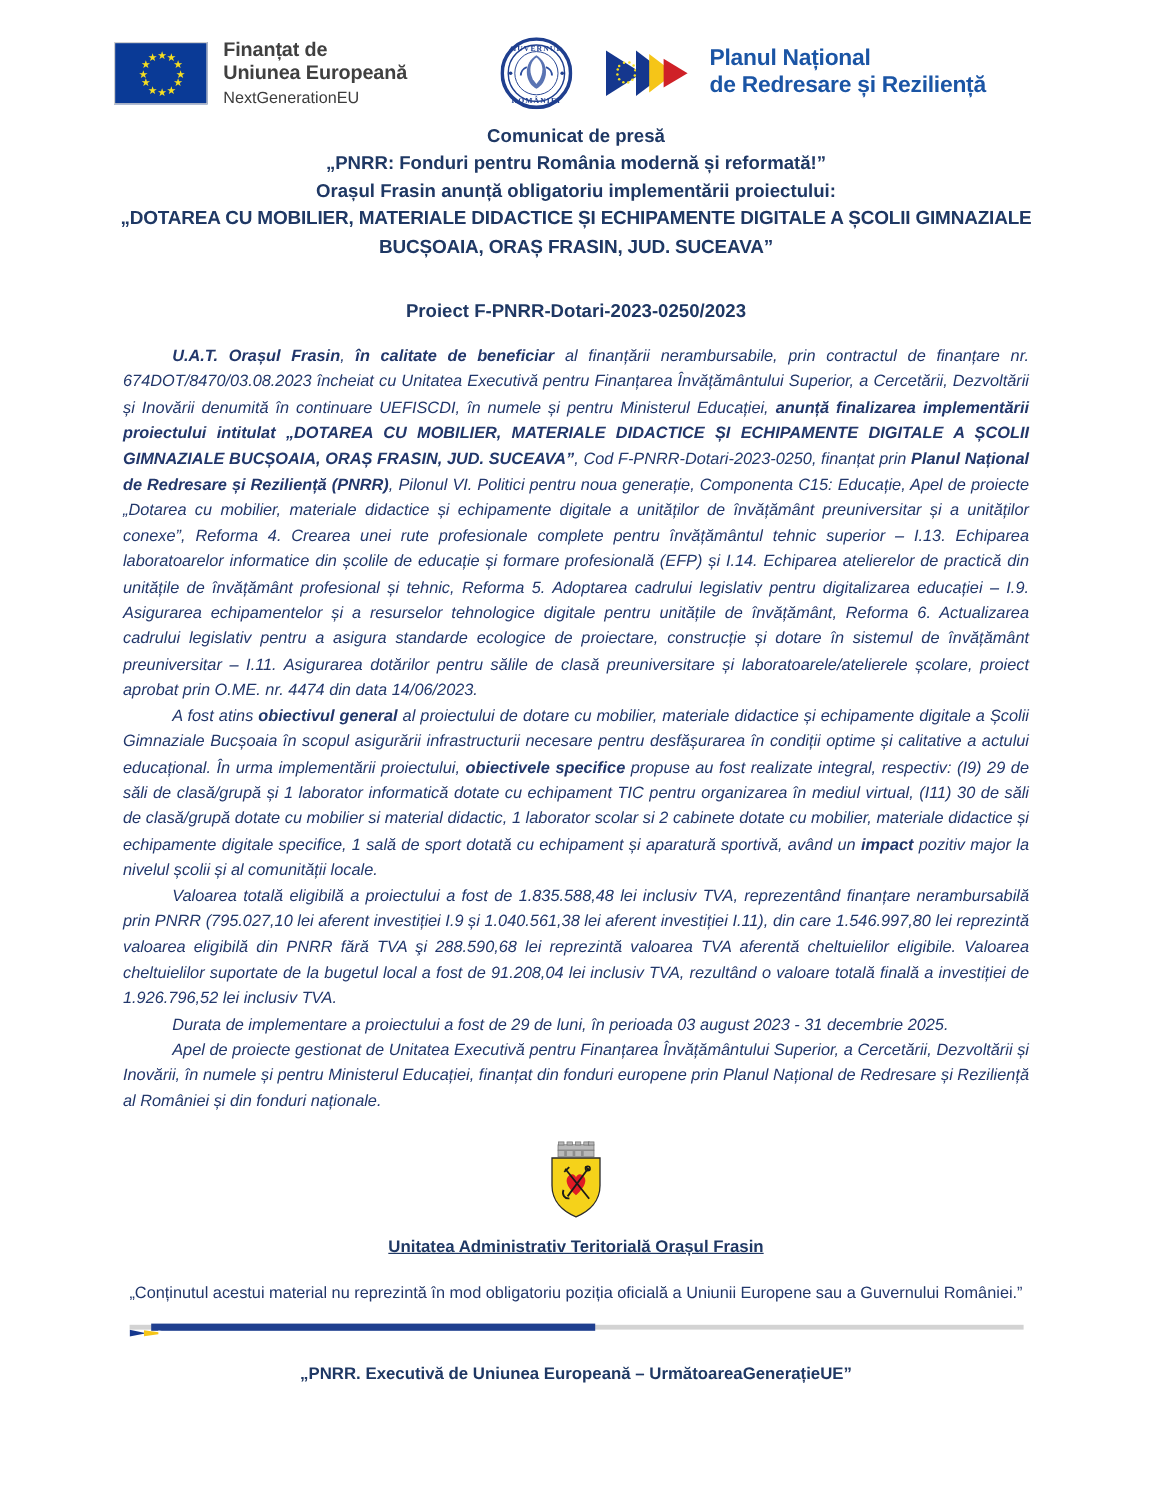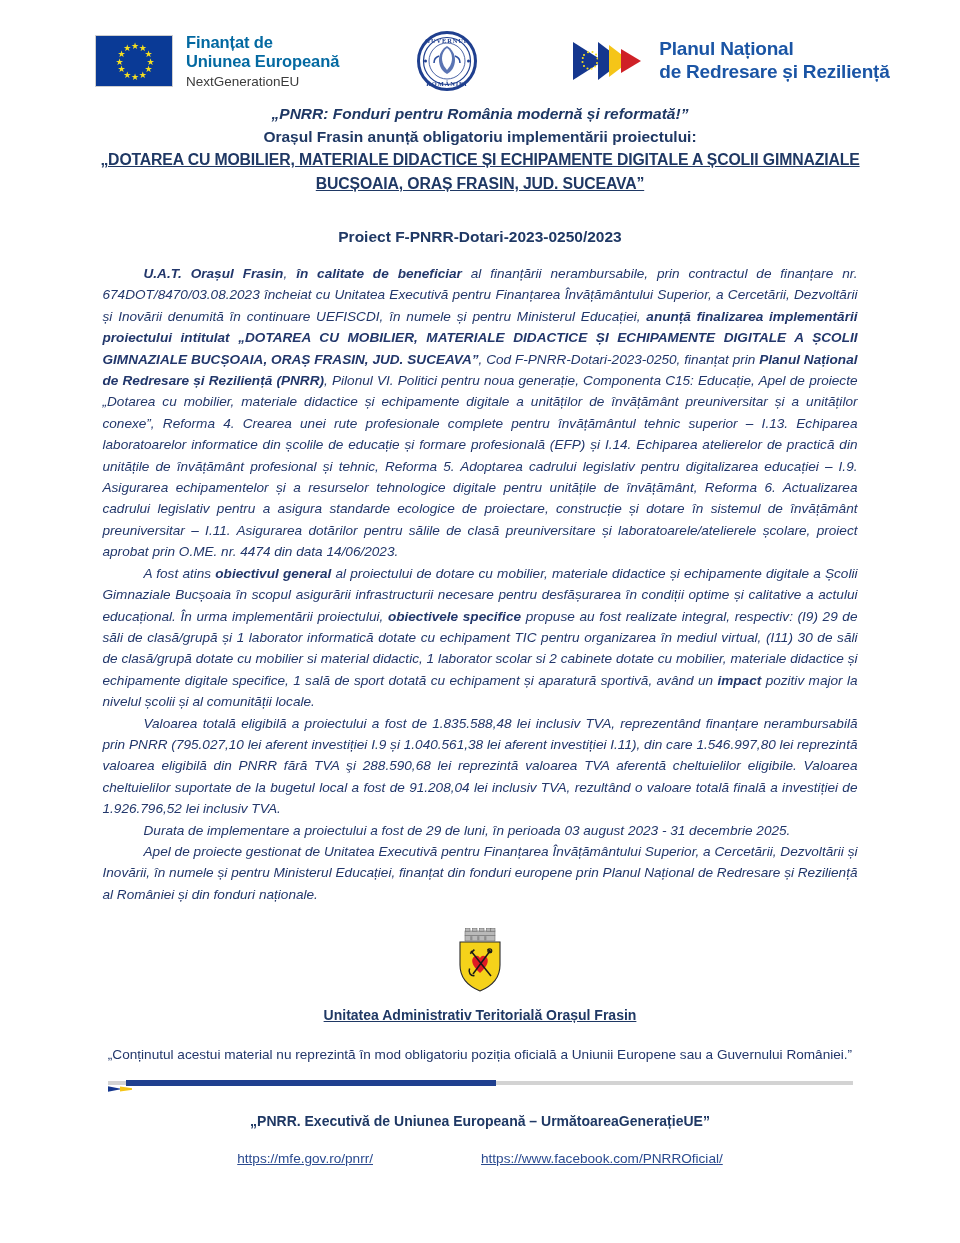--- a/index.html
+++ b/index.html
@@ -55,21 +55,21 @@
     width: 9px;
     height: 9px;
     text-align: center;
   }
   .eu-text {
     line-height: 1.18;
   }
   .eu-text .l1, .eu-text .l2 {
     font-weight: bold;
     font-size: 16.5px;
-    color: #0369a1;
+    color: #404040;
     letter-spacing: -0.1px;
     white-space: nowrap;
   }
   .eu-text .l3 {
     font-size: 13.5px;
     color: #3b3b3b;
     margin-top: 2px;
     white-space: nowrap;
   }
 
@@ -78,21 +78,21 @@
     margin-left: 78px;
     width: 60px;
     height: 60px;
     flex: none;
   }
 
   
   .logo-pnrr {
     display: flex;
     align-items: center;
-    margin-left: 96px;
+    margin-left: 28px;
     gap: 10px;
   }
   .pnrr-arrows { width: 76px; height: 44px; flex: none; }
   .pnrr-text {
     line-height: 1.2;
   }
   .pnrr-text .p1, .pnrr-text .p2 {
     font-weight: bold;
     font-size: 19px;
     color: #1b55a5;
@@ -106,31 +106,29 @@
     margin: 18px auto 0 auto;
     width: 830px;
     color: #1f3864;
   }
   .title-block .t-line {
     font-weight: bold;
     font-size: 15.5px;
     line-height: 23px;
   }
   .title-block .t-italic {
-    font-style: italic;
     font-weight: bold;
     font-size: 15.5px;
     line-height: 23px;
   }
   .title-block .t-big {
     font-weight: bold;
     font-size: 15.8px;
     line-height: 24px;
     letter-spacing: -0.15px;
-    text-decoration: underline;
   }
   .title-block .t-proj {
     font-size: 15.5px;
     line-height: 25px;
     font-weight: bold;
     margin-top: 28px;
   }
 
   
   .body-wrap {
@@ -287,20 +285,21 @@
         </svg>
       </div>
       <div class="pnrr-text">
         <div class="p1">Planul Național</div>
         <div class="p2">de Redresare și Reziliență</div>
       </div>
     </div>
   </div>
 
   <div class="title-block">
+    <div class="t-line">Comunicat de presă</div>
     <div class="t-italic">„PNRR: Fonduri pentru România modernă și reformată!”</div>
     <div class="t-line">Orașul Frasin anunță obligatoriu implementării proiectului:</div>
     <div class="t-big">„DOTAREA CU MOBILIER, MATERIALE DIDACTICE ȘI ECHIPAMENTE DIGITALE A ȘCOLII GIMNAZIALE</div>
     <div class="t-big">BUCȘOAIA, ORAȘ FRASIN, JUD. SUCEAVA”</div>
     <div class="t-proj">Proiect F-PNRR-Dotari-2023-0250/2023</div>
   </div>
 
   <div class="body-wrap">
     <p class="para"><b>U.A.T. Orașul Frasin</b>, <b>în calitate de beneficiar</b> al finanțării nerambursabile, prin contractul de finanțare nr. 674DOT/8470/03.08.2023 încheiat cu Unitatea Executivă pentru Finanțarea Învățământului Superior, a Cercetării, Dezvoltării și Inovării denumită în continuare UEFISCDI, în numele și pentru Ministerul Educației, <b>anunță finalizarea implementării proiectului intitulat „DOTAREA CU MOBILIER, MATERIALE DIDACTICE ȘI ECHIPAMENTE DIGITALE A ȘCOLII GIMNAZIALE BUCȘOAIA, ORAȘ FRASIN, JUD. SUCEAVA”</b>, Cod F-PNRR-Dotari-2023-0250, finanțat prin <b>Planul Național de Redresare și Reziliență (PNRR)</b>, Pilonul VI. Politici pentru noua generație, Componenta C15: Educație, Apel de proiecte „Dotarea cu mobilier, materiale didactice și echipamente digitale a unităților de învățământ preuniversitar și a unităților conexe”, Reforma 4. Crearea unei rute profesionale complete pentru învățământul tehnic superior – I.13. Echiparea laboratoarelor informatice din școlile de educație și formare profesională (EFP) și I.14. Echiparea atelierelor de practică din unitățile de învățământ profesional și tehnic, Reforma 5. Adoptarea cadrului legislativ pentru digitalizarea educației – I.9. Asigurarea echipamentelor și a resurselor tehnologice digitale pentru unitățile de învățământ, Reforma 6. Actualizarea cadrului legislativ pentru a asigura standarde ecologice de proiectare, construcție și dotare în sistemul de învățământ preuniversitar – I.11. Asigurarea dotărilor pentru sălile de clasă preuniversitare și laboratoarele/atelierele școlare,  proiect aprobat prin O.ME. nr. 4474 din data 14/06/2023.</p>
     <p class="para">A fost atins <b>obiectivul general</b> al proiectului de dotare cu mobilier, materiale didactice și echipamente digitale a Școlii Gimnaziale Bucșoaia în scopul asigurării infrastructurii necesare pentru desfășurarea în condiții optime și calitative a actului educațional. În urma implementării proiectului, <b>obiectivele specifice</b> propuse au fost realizate integral, respectiv: (I9) 29 de săli de clasă/grupă și 1 laborator informatică dotate cu echipament TIC pentru organizarea în mediul virtual, (I11)  30 de săli de clasă/grupă dotate cu mobilier si material didactic, 1 laborator scolar si 2 cabinete dotate cu mobilier, materiale didactice și echipamente digitale specifice, 1 sală de sport dotată cu echipament și aparatură sportivă, având un <b>impact</b> pozitiv major la nivelul școlii și al comunității locale.</p>
@@ -357,18 +356,14 @@
       <svg viewBox="0 0 60 8" width="60" height="8">
         <polygon points="0,1.2 14,4 0,6.8" fill="#15378e"></polygon>
         <polygon points="12,1.5 30,4 12,6.5" fill="#f5c518"></polygon>
         <polygon points="24,1.8 40,4 24,6.2" fill="#ffffff"></polygon>
       </svg>
     </div>
   </div>
 
   <div class="footer-slogan">„PNRR. Executivă de Uniunea Europeană – UrmătoareaGenerațieUE”</div>
 
-  <div class="links">
-    <a href="#">https://mfe.gov.ro/pnrr/ </a>
-    <a href="#">https://www.facebook.com/PNRROficial/</a>
-  </div>
 
 </div>
 
 </body></html>

